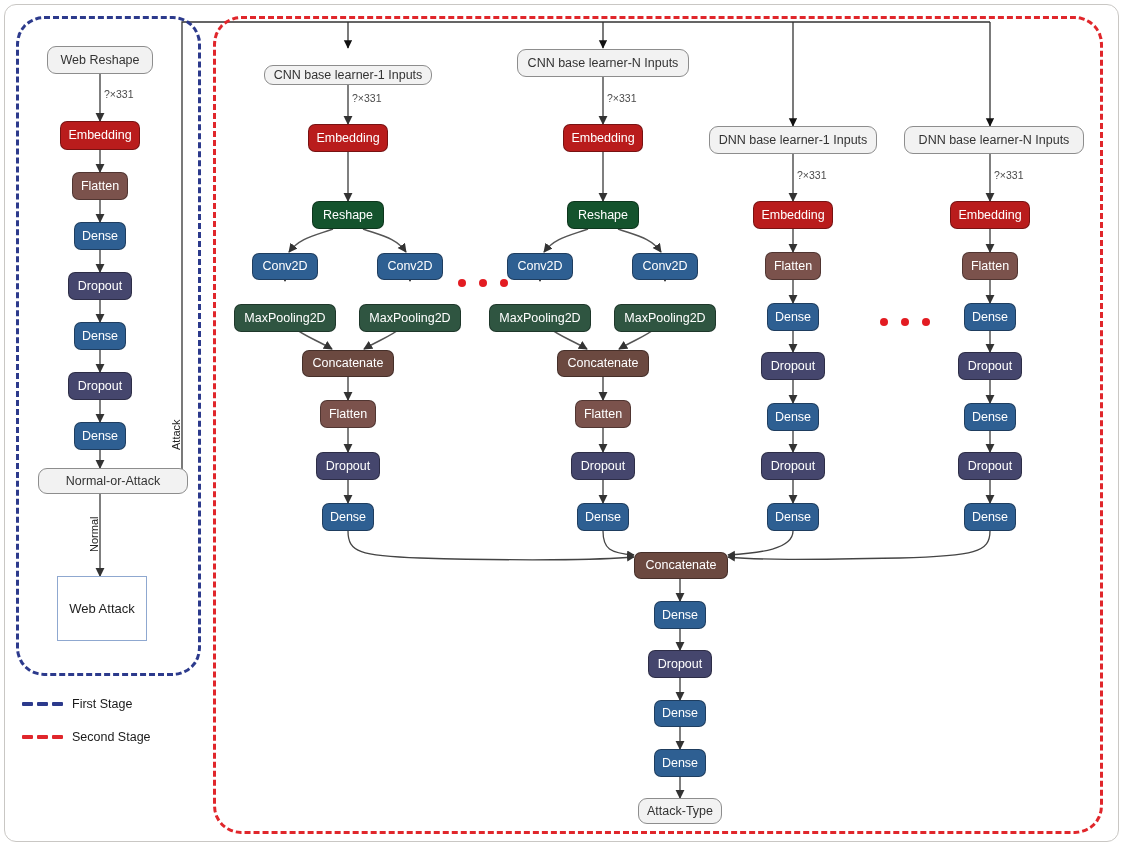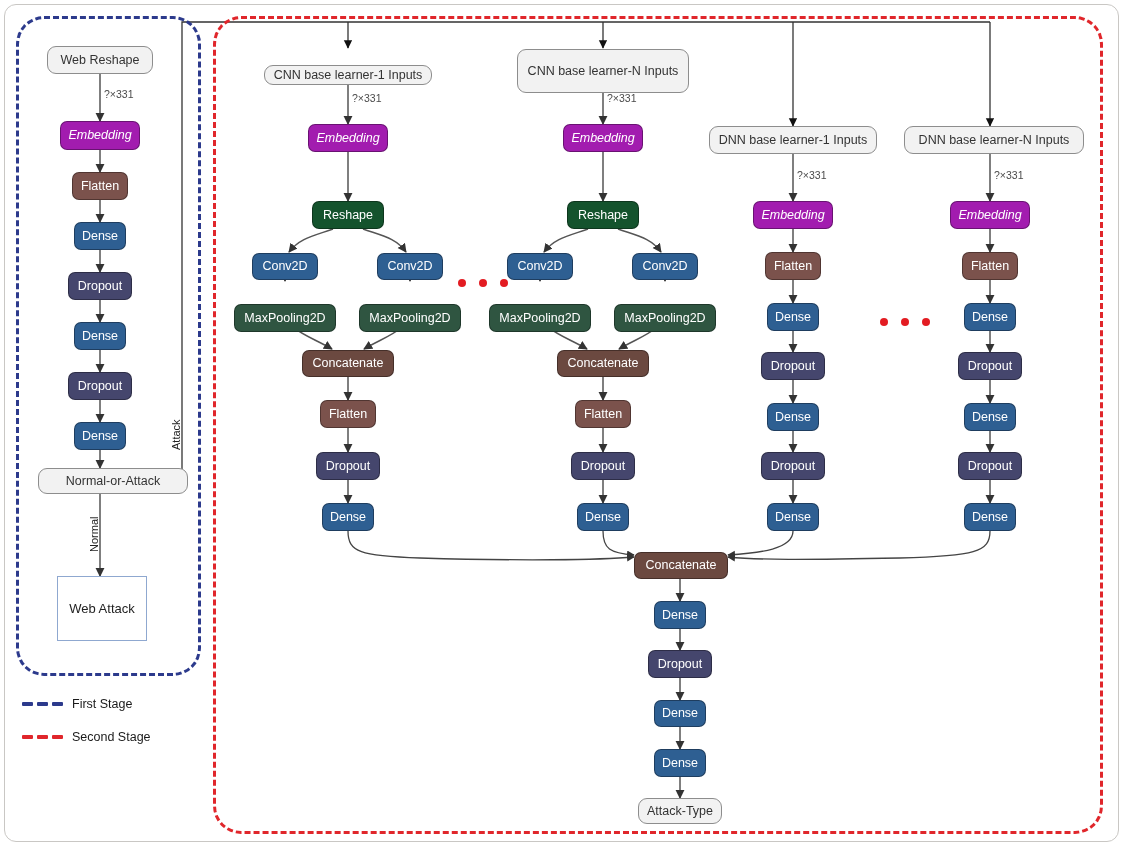--- a/index.html
+++ b/index.html
@@ -5,21 +5,21 @@
   html,body{margin:0;padding:0;background:#ffffff;}
   body{font-family:"Liberation Sans",sans-serif;}
   #canvas{position:relative;width:1127px;height:848px;background:#ffffff;overflow:hidden;}
   #outer-frame{position:absolute;left:4px;top:4px;width:1115px;height:838px;border:1px solid #c9c7c4;border-radius:12px;box-sizing:border-box;}
   svg#wires{position:absolute;left:0;top:0;width:1127px;height:848px;pointer-events:none;}
 
   .node{position:absolute;box-sizing:border-box;display:flex;align-items:center;justify-content:center;
         border-radius:7px;color:#ffffff;font-size:12.5px;line-height:1;white-space:nowrap;
         border:1px solid rgba(0,0,0,.35);}
   .io{background:#f2f2f2;color:#333333;border:1px solid #8d8d8d;border-radius:9px;font-size:12.5px;}
-  .emb{background:#a21caf;font-style:italic;}
+  .emb{background:#b91c1c;}
   .flat{background:#7b524c;}
   .dense{background:#2e5f92;}
   .drop{background:#45466d;}
   .conv{background:#2e5f92;}
   .pool{background:#2f5541;}
   .resh{background:#14532d;}
   .concat{background:#6b4940;}
 
   .webserver{position:absolute;box-sizing:border-box;background:#ffffff;border:1px solid #8fa8d0;
              display:flex;align-items:center;justify-content:center;color:#222;font-size:13px;border-radius:0;}
@@ -177,21 +177,21 @@
   <div class="node resh" style="left:312px;top:201px;width:72px;height:28px;">Reshape</div>
   <div class="node conv" style="left:252px;top:253px;width:66px;height:27px;">Conv2D</div>
   <div class="node conv" style="left:377px;top:253px;width:66px;height:27px;">Conv2D</div>
   <div class="node pool" style="left:234px;top:304px;width:102px;height:28px;">MaxPooling2D</div>
   <div class="node pool" style="left:359px;top:304px;width:102px;height:28px;">MaxPooling2D</div>
   <div class="node concat" style="left:302px;top:350px;width:92px;height:27px;">Concatenate</div>
   <div class="node flat" style="left:320px;top:400px;width:56px;height:28px;">Flatten</div>
   <div class="node drop" style="left:316px;top:452px;width:64px;height:28px;">Dropout</div>
   <div class="node dense" style="left:322px;top:503px;width:52px;height:28px;">Dense</div>
 
-  <div class="node io" style="left:517px;top:49px;width:172px;height:44px;">CNN base learner-N Inputs</div>
+  <div class="node io" style="left:517px;top:49px;width:172px;height:28px;">CNN base learner-N Inputs</div>
   <div class="edgelabel" style="left:607px;top:92px;">?×331</div>
   <div class="node emb" style="left:563px;top:124px;width:80px;height:28px;">Embedding</div>
   <div class="node resh" style="left:567px;top:201px;width:72px;height:28px;">Reshape</div>
   <div class="node conv" style="left:507px;top:253px;width:66px;height:27px;">Conv2D</div>
   <div class="node conv" style="left:632px;top:253px;width:66px;height:27px;">Conv2D</div>
   <div class="node pool" style="left:489px;top:304px;width:102px;height:28px;">MaxPooling2D</div>
   <div class="node pool" style="left:614px;top:304px;width:102px;height:28px;">MaxPooling2D</div>
   <div class="node concat" style="left:557px;top:350px;width:92px;height:27px;">Concatenate</div>
   <div class="node flat" style="left:575px;top:400px;width:56px;height:28px;">Flatten</div>
   <div class="node drop" style="left:571px;top:452px;width:64px;height:28px;">Dropout</div>

